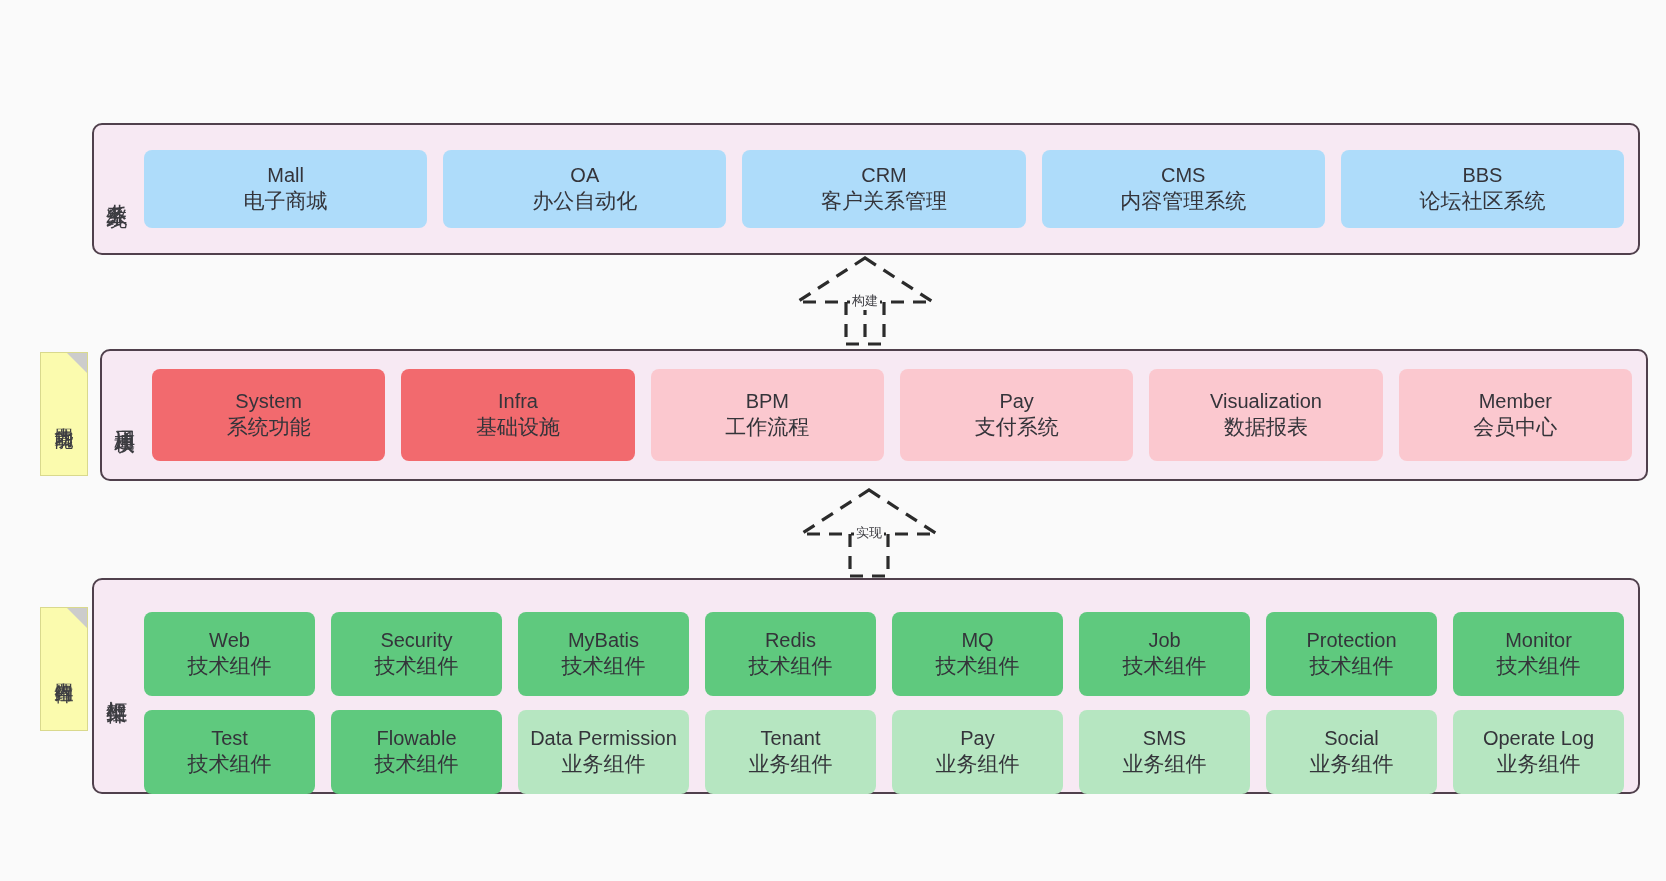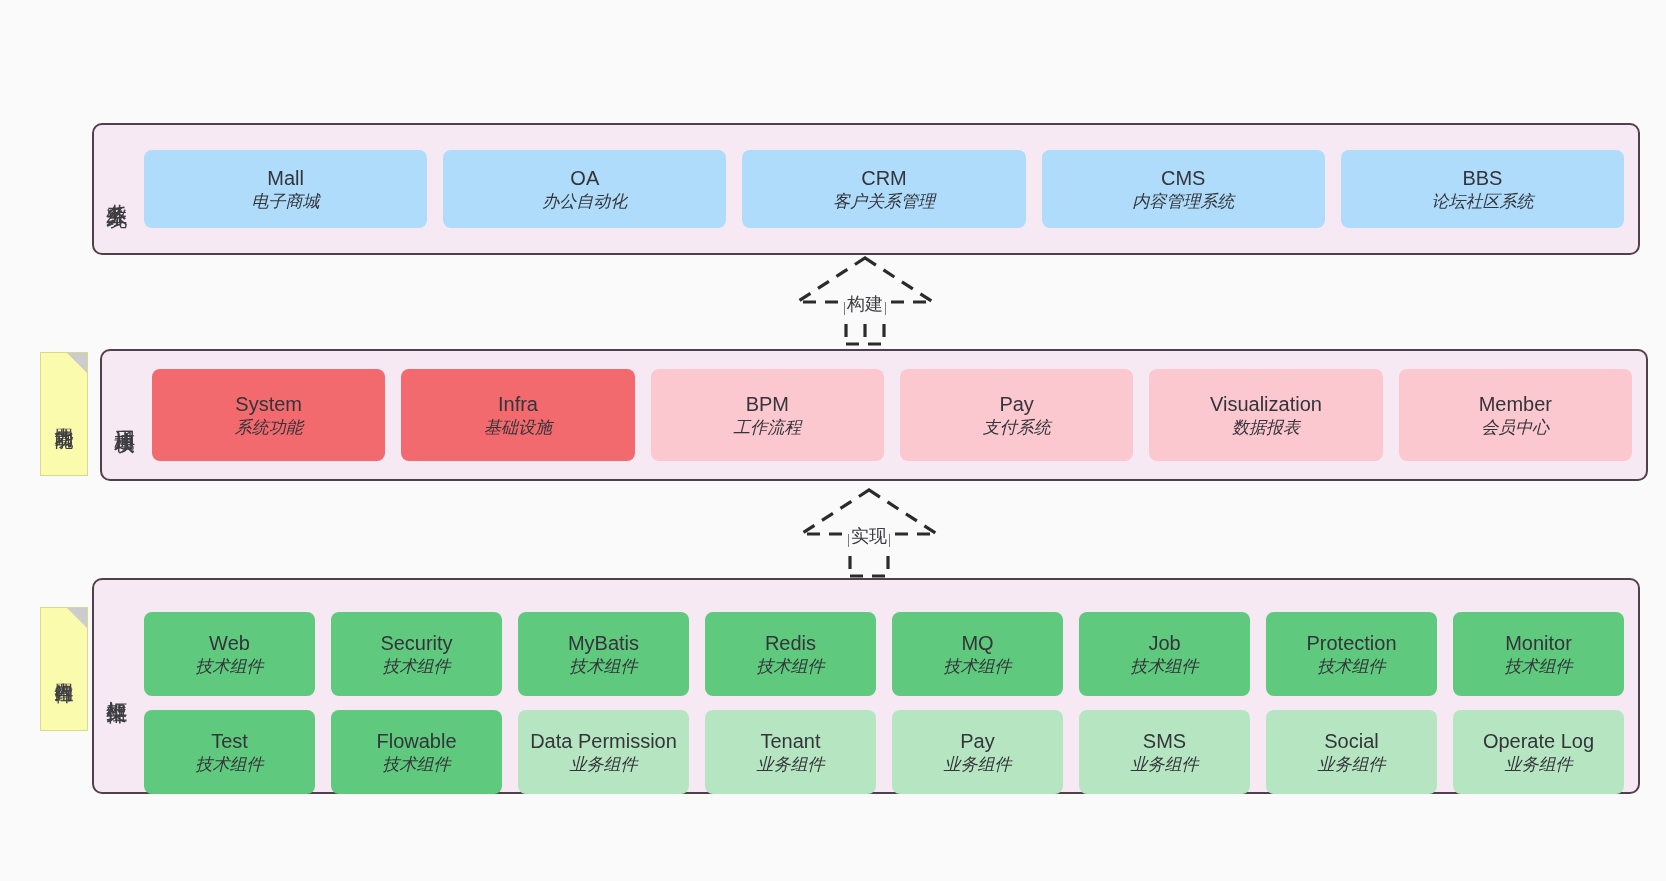--- a/index.html
+++ b/index.html
@@ -54,21 +54,21 @@
     border-radius: 8px;
     display: flex;
     flex-direction: column;
     align-items: center;
     justify-content: center;
     text-align: center;
     line-height: 1.25;
     color: #34343a;
   }
   .card .en { font-size: 20px; }
-  .card .cn { font-size: 17px; font-style: italic; }
+  .card .cn { font-size: 21px; }
 
   .card.blue  { background: #aedcfa; height: 78px; }
   .card.red   { background: #f26a6e; height: 92px; }
   .card.pink  { background: #fbc8cf; height: 92px; }
   .card.green { background: #5fc97e; height: 84px; }
   .card.mint  { background: #b6e6c1; height: 84px; }
 
   
   #layer-business { left: 92px;  top: 115px; width: 1548px; height: 132px; margin-top: 8px; }
   #layer-modules  { left: 100px;  top: 349px; width: 1548px; height: 132px; }
@@ -102,21 +102,21 @@
   #note-components { left: 40px; top: 607px; height: 124px; }
 
   
   .connector { position: absolute; width: 210px; height: 96px; }
   .connector svg { position: absolute; inset: 0; }
   .connector .conn-label {
     position: absolute;
     left: 50%;
     top: 40px;
     transform: translateX(-50%);
-    font-size: 18px;
+    font-size: 13px;
     background: #fafafa;
     padding: 0 2px;
     color: #3c3c41;
     white-space: nowrap;
   }
   #connector-build     { left: 760px; top: 252px; }
   #connector-implement { left: 764px; top: 484px; text-decoration: underline; }
 </style>
 </head>
 <body>

